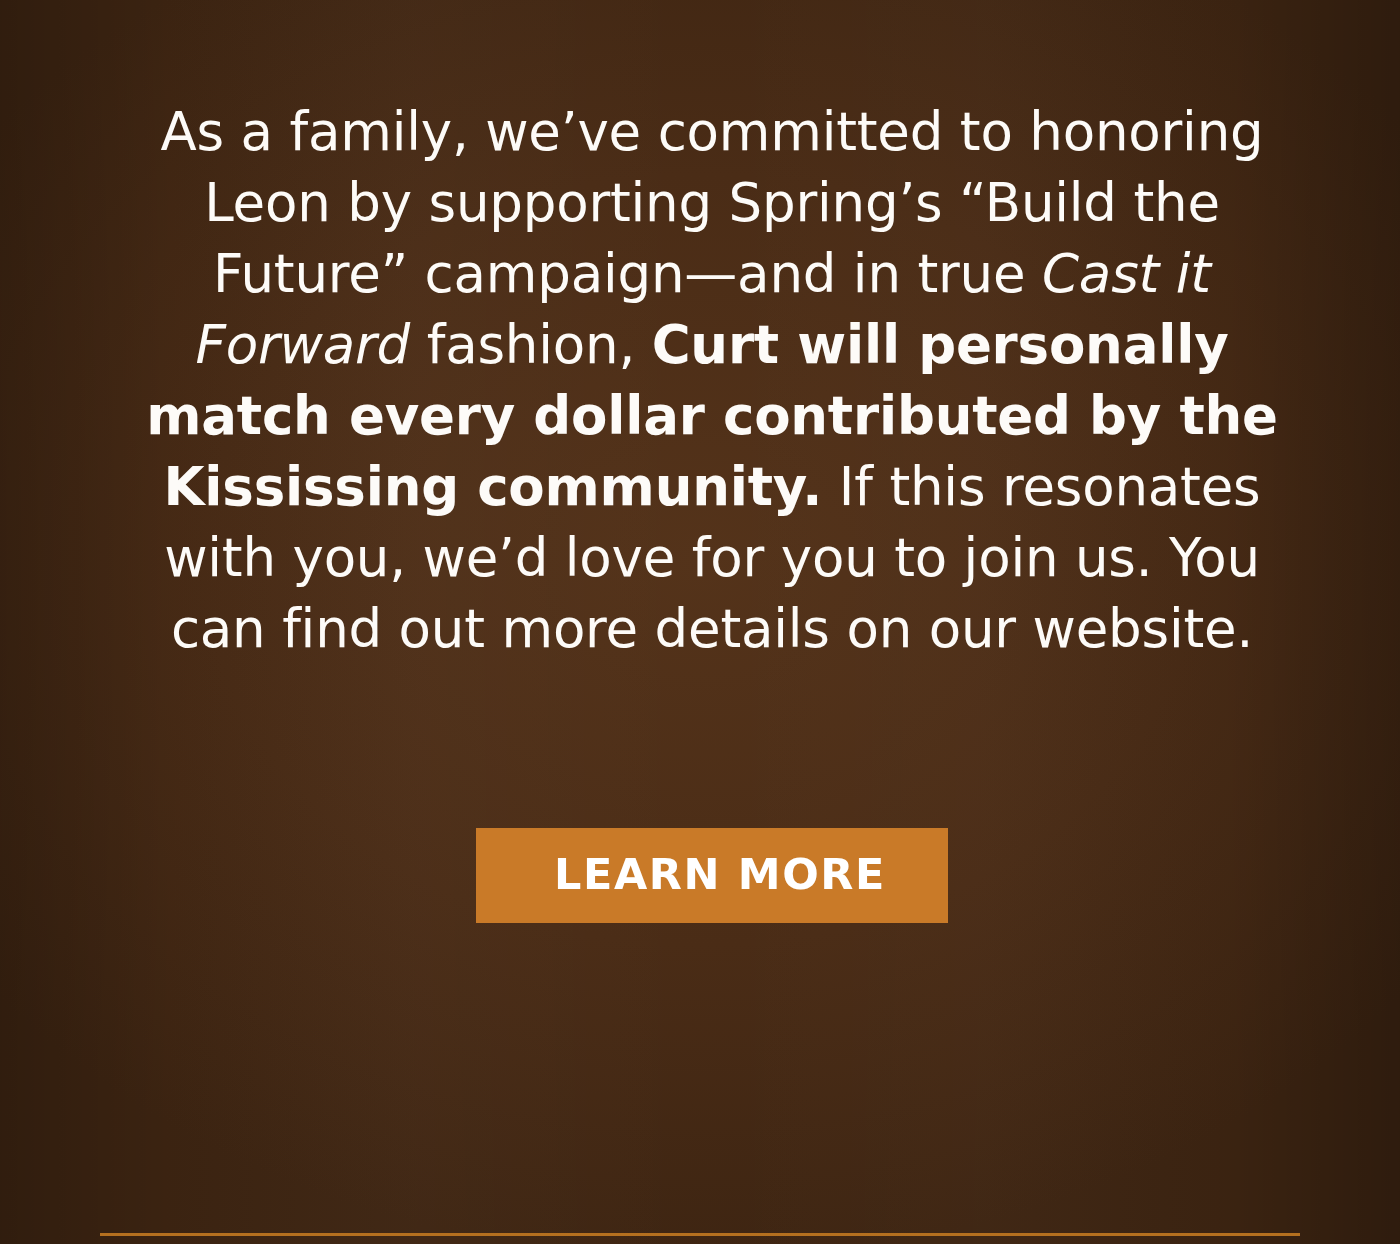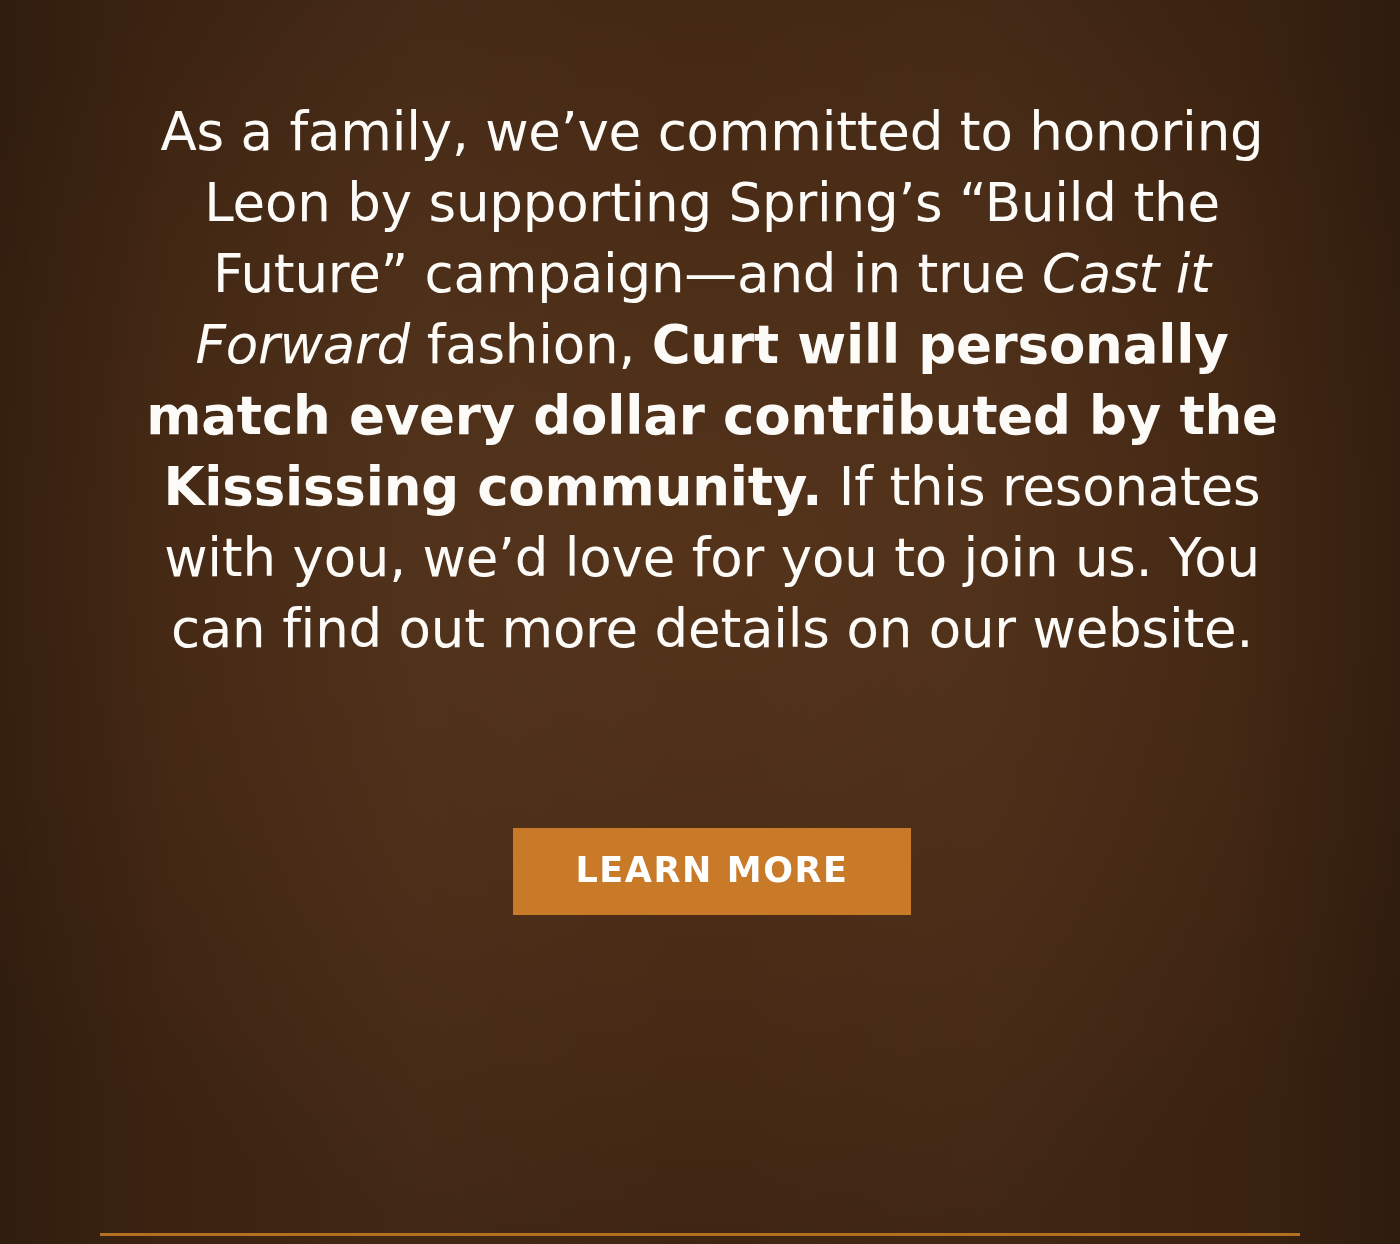--- a/index.html
+++ b/index.html
@@ -74,24 +74,24 @@
     text-align: center;
   }
   .cta-wrap {
     margin-top: 94px;
     text-align: center;
   }
   .cta-button {
     display: inline-block;
     background: #c97a28;
     color: #ffffff;
-    font-size: 35px;
+    font-size: 43px;
     font-weight: 700;
     letter-spacing: 1.6px;
-    padding: 25px 62px 27px 62px;
+    padding: 25px 62px 27px 78px;
     border: none;
     text-decoration: none;
     font-family: "DejaVu Sans", sans-serif;
     cursor: pointer;
     line-height: 1;
   }
   .footer-rule {
     position: absolute;
     left: 100px;
     right: 100px;

